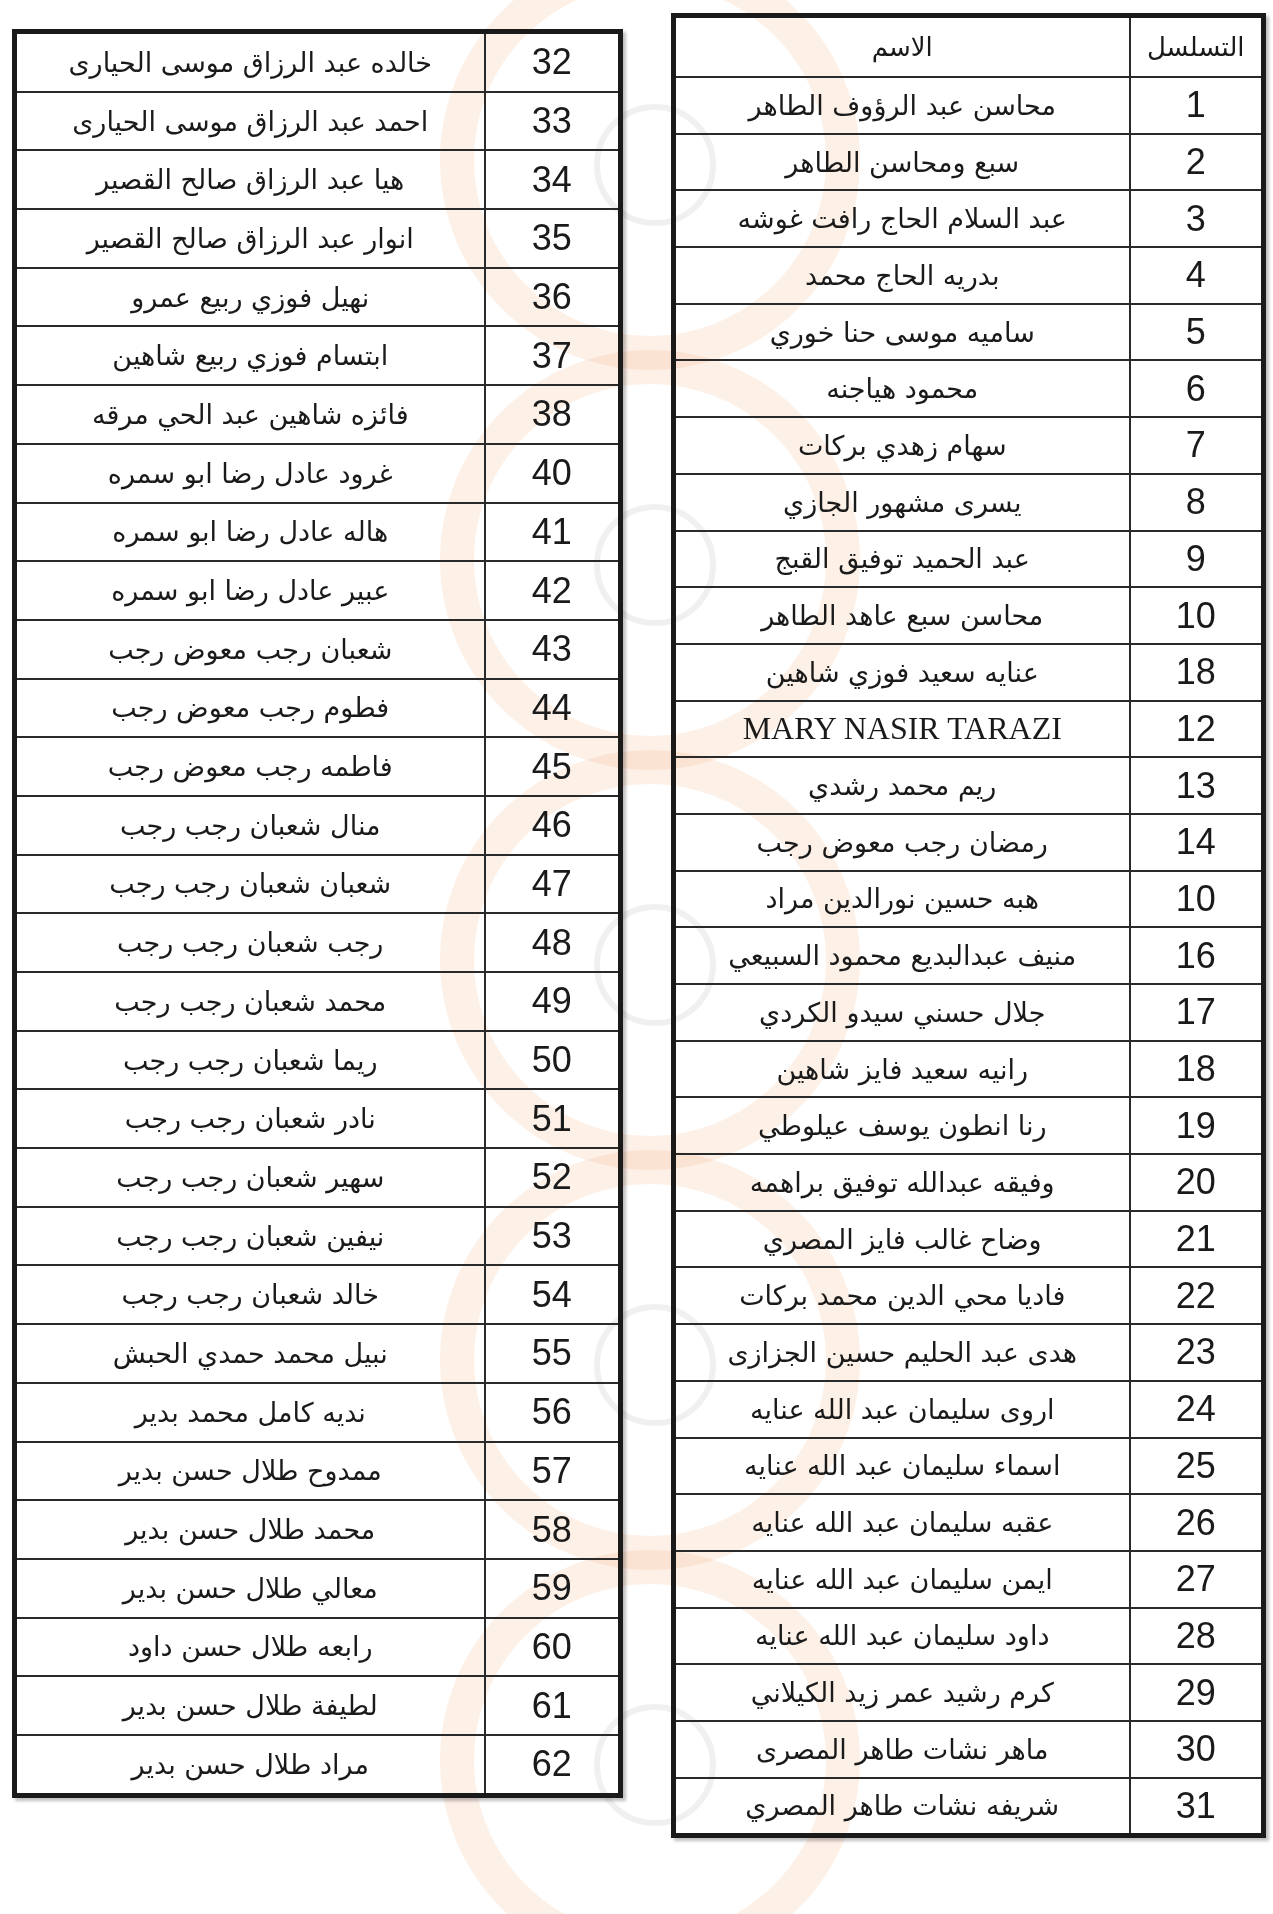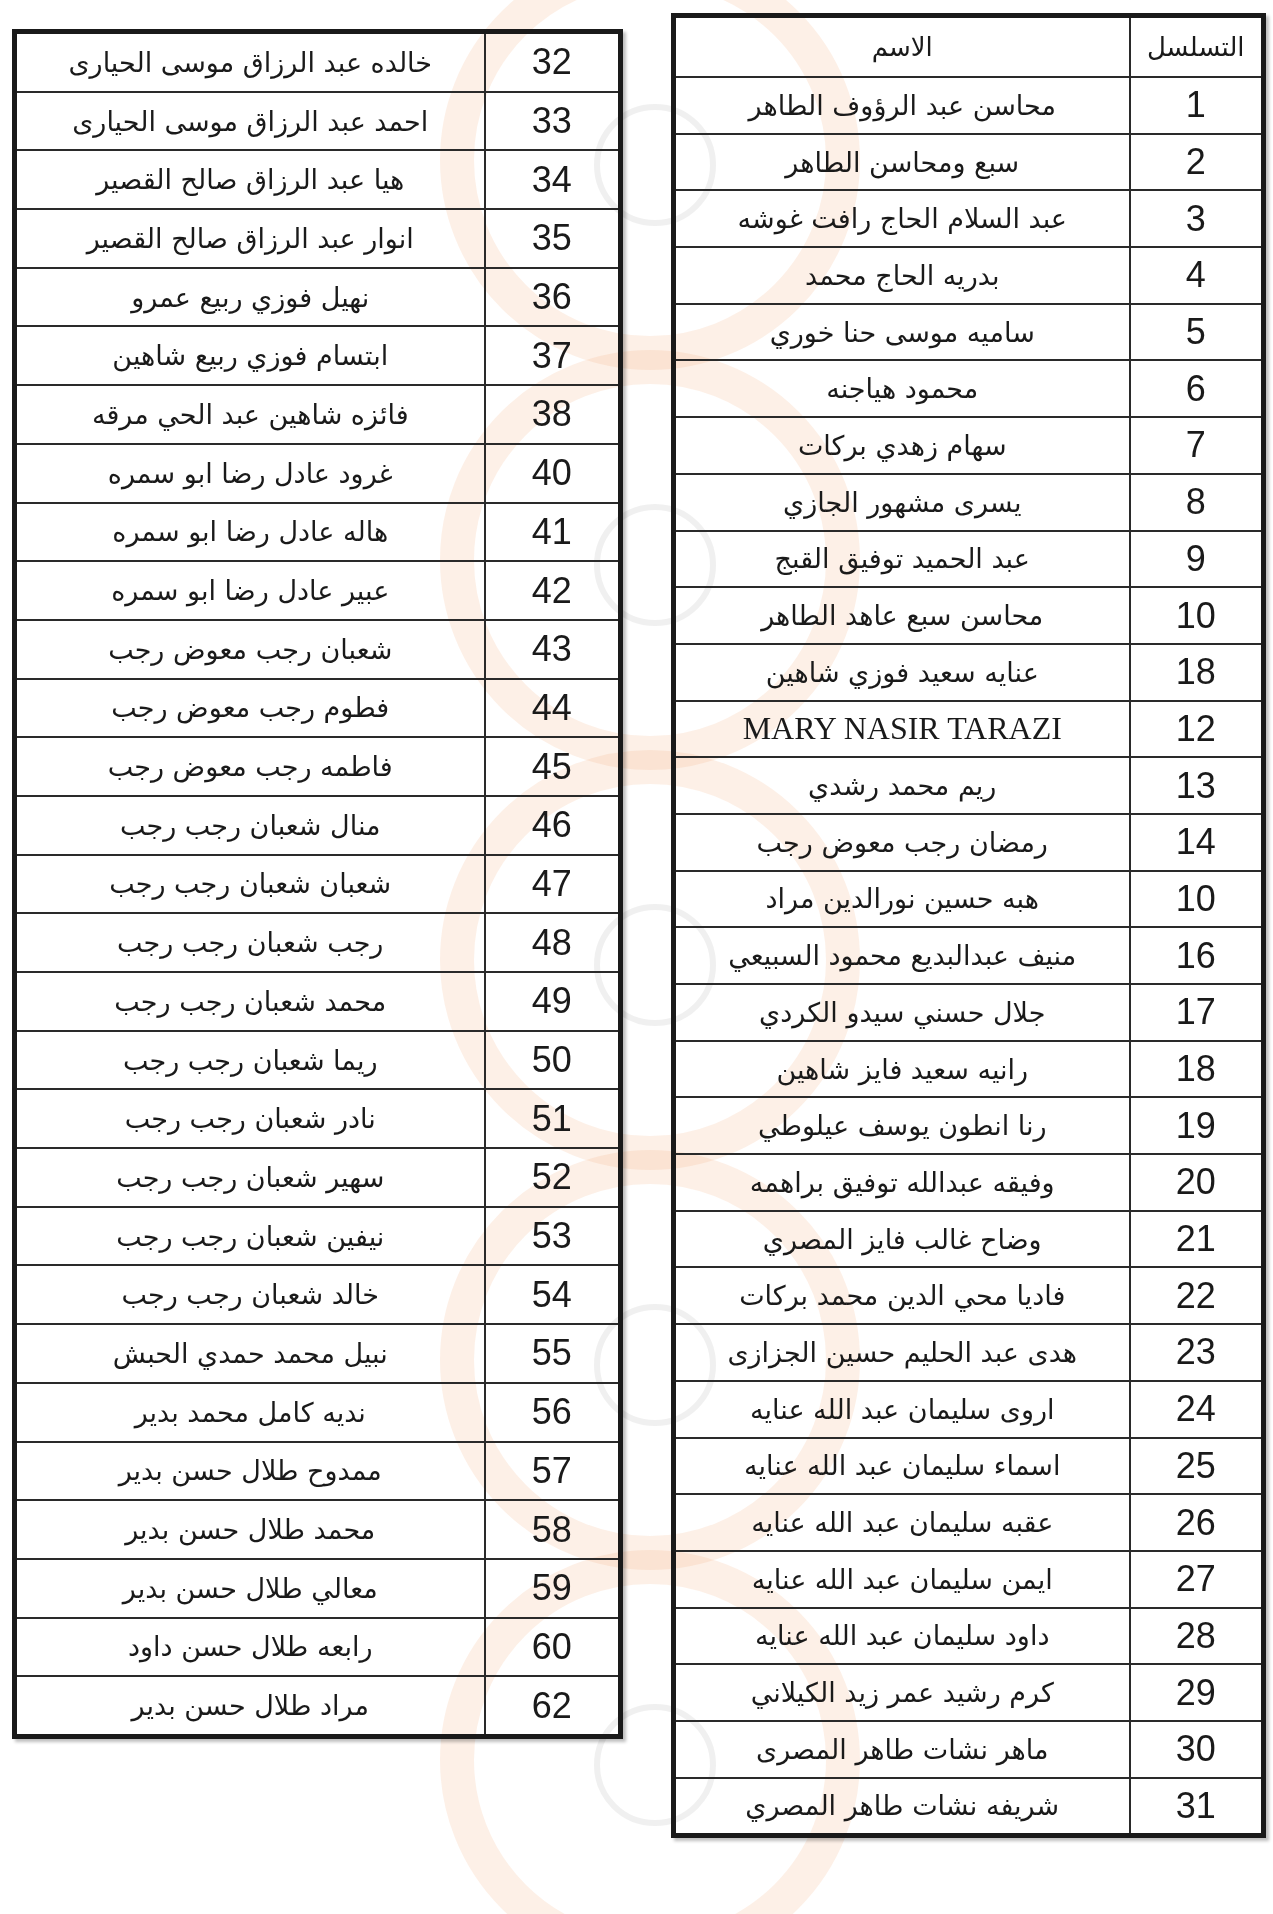--- a/index.html
+++ b/index.html
@@ -153,20 +153,24 @@
       </tr>
       <tr>
         <td class="name">معالي طلال حسن بدير</td>
         <td class="num">59</td>
       </tr>
       <tr>
         <td class="name">رابعه طلال حسن داود</td>
         <td class="num">60</td>
       </tr>
       <tr>
+        <td class="name">لطيفة طلال حسن بدير</td>
+        <td class="num">61</td>
+      </tr>
+      <tr>
         <td class="name">مراد طلال حسن بدير</td>
         <td class="num">62</td>
       </tr>
     </tbody>
 </table>
 
 <table id="right-table" class="t">
   <colgroup>
       <col style="width:134px">
       <col style="width:456px">

